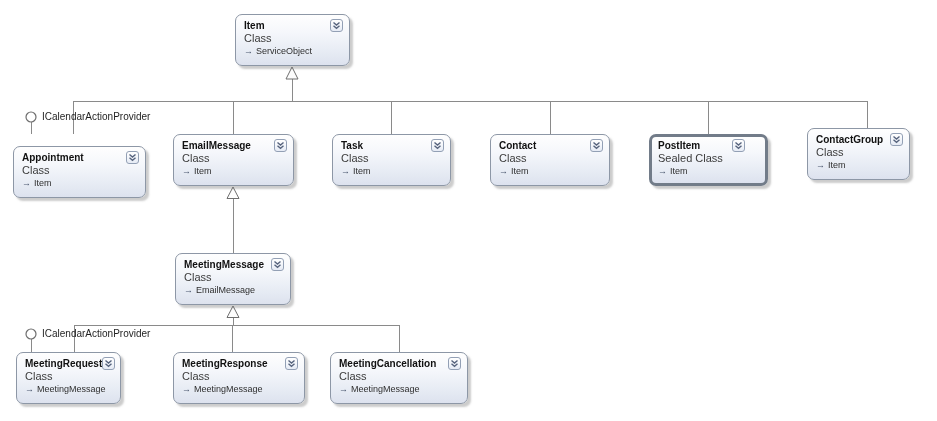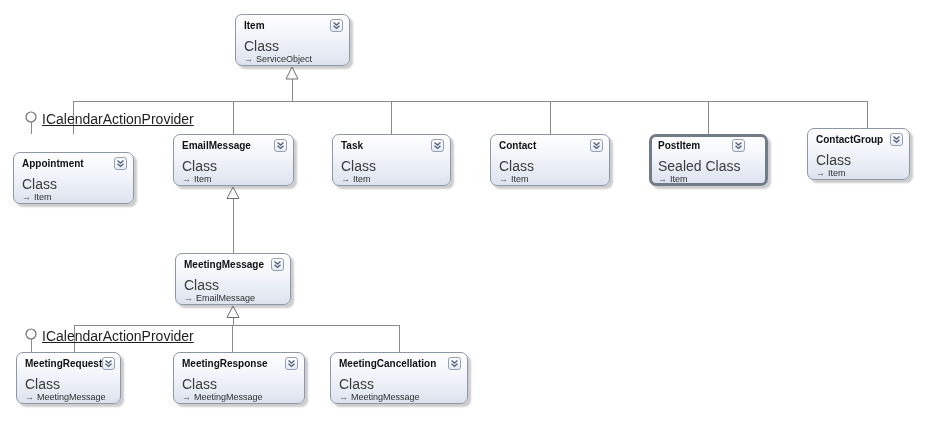--- a/index.html
+++ b/index.html
@@ -6,21 +6,21 @@
   .canvas{
     position:relative;width:937px;height:421px;background:#ffffff;overflow:hidden;
     font-family:"Liberation Sans", sans-serif;
   }
   svg.wires{position:absolute;left:0;top:0;z-index:1;}
   .wire{stroke:#8a8a8a;stroke-width:1;fill:none;shape-rendering:crispEdges;}
   .tri{fill:#fdfdfd;stroke:#6e6e6e;stroke-width:1;}
   .lolli{fill:#ffffff;stroke:#6e6e6e;stroke-width:1.2;}
 
   .iface-label{
-    position:absolute;z-index:2;font-size:14px;color:#1f1f1f;white-space:nowrap;text-decoration:underline;
+    position:absolute;z-index:2;font-size:10px;color:#1f1f1f;white-space:nowrap;
   }
   #iface1{left:42px;top:111px;}
   #iface2{left:42px;top:328px;}
 
   .node{
     position:absolute;z-index:3;height:52px;box-sizing:border-box;
     border:1px solid #8d97a6;border-radius:7px;
     background:linear-gradient(180deg,#fefefe 0%,#f5f7fb 35%,#e5eaf3 78%,#dde2ee 100%);
     box-shadow:3px 3px 2px rgba(110,110,110,0.35);
     padding:4px 6px 3px 8px;
@@ -31,26 +31,26 @@
   }
   .title-row{display:flex;justify-content:space-between;align-items:flex-start;}
   .node-title{font-size:10px;font-weight:bold;color:#111111;line-height:13px;white-space:nowrap;}
   .collapse-btn{
     width:13px;height:13px;box-sizing:border-box;flex:0 0 auto;
     border:1px solid #93a0b5;border-radius:3px;
     background:linear-gradient(#ffffff,#e6ebf5);
     padding:0;display:flex;align-items:center;justify-content:center;cursor:pointer;
   }
   .collapse-btn svg{display:block;}
-  .node-kind{font-size:14px;color:#3b3b3b;line-height:11px;margin-top:9px;white-space:nowrap;}
+  .node-kind{font-size:11px;color:#3b3b3b;line-height:11px;margin-top:1px;white-space:nowrap;}
   .node-base{font-size:9px;color:#2f2f2f;line-height:11px;margin-top:2px;display:flex;align-items:center;gap:3px;white-space:nowrap;}
   .base-arrow{color:#49566e;font-size:9px;line-height:9px;}
 
   #n-item{left:235px;top:14px;width:115px;}
-  #n-appointment{left:13px;top:152px;width:121px;}
+  #n-appointment{left:13px;top:146px;width:133px;}
   #n-emailmessage{left:173px;top:134px;width:121px;}
   #n-task{left:332px;top:134px;width:119px;}
   #n-contact{left:490px;top:134px;width:120px;}
   #n-postitem{left:649px;top:134px;width:119px;}
   #n-contactgroup{left:807px;top:128px;width:103px;}
   #n-meetingmessage{left:175px;top:253px;width:116px;}
   #n-meetingrequest{left:16px;top:352px;width:105px;}
   #n-meetingresponse{left:173px;top:352px;width:132px;}
   #n-meetingcancellation{left:330px;top:352px;width:138px;}
 </style>

